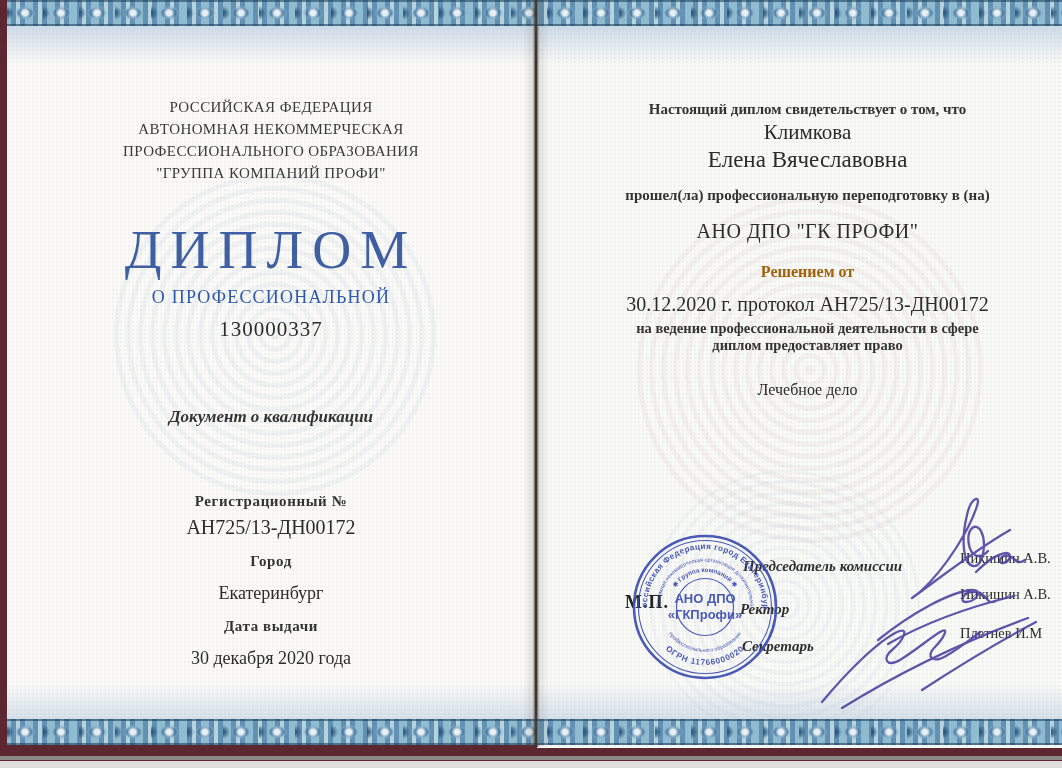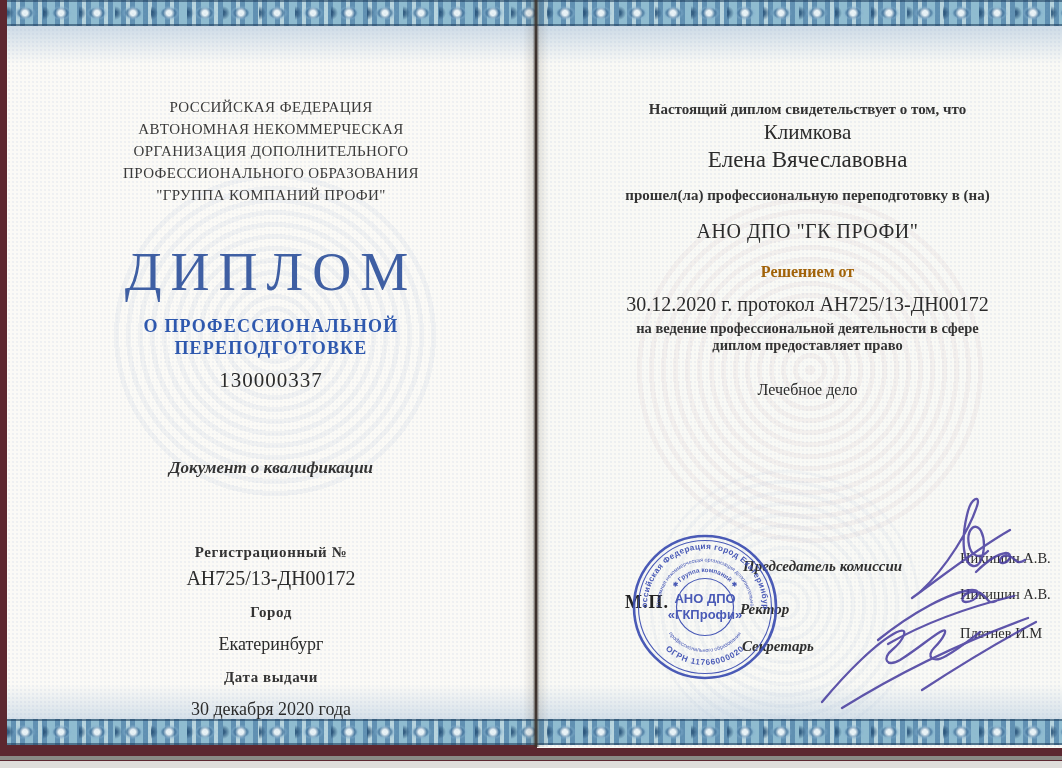--- a/index.html
+++ b/index.html
@@ -59,21 +59,21 @@
   .spine{position:absolute;left:523px;top:0;width:26px;height:747px;
     background:linear-gradient(90deg, rgba(0,0,0,0) 0%, rgba(95,85,72,0.16) 38%,
       rgba(58,50,44,0.9) 48%, rgba(58,50,44,0.9) 52%, rgba(95,85,72,0.14) 62%, rgba(0,0,0,0) 100%);}
 
   
   .lp-inner{position:relative;height:100%;text-align:center;}
   .org{margin:0 auto;padding-top:96px;font-size:15px;line-height:22px;
     letter-spacing:0.4px;color:#3a3a3a;font-weight:500;}
   .diploma-title{margin-top:38px;font-size:54px;line-height:56px;letter-spacing:9px;
     color:#3f5fa3;font-weight:500;}
-  .diploma-sub{margin-top:15px;font-size:18px;line-height:22px;font-weight:bold;
+  .diploma-sub{margin-top:8px;font-size:18px;line-height:22px;font-weight:normal;
     letter-spacing:1.2px;color:#2e58ae;}
   .blank-no{margin-top:8px;font-size:21px;line-height:26px;color:#2b2b2b;letter-spacing:1px;}
   .qual-note{margin-top:64px;font-size:17px;line-height:22px;font-style:italic;font-weight:600;color:#333;}
   .reg-label{margin-top:62px;font-size:15px;line-height:22px;font-weight:bold;color:#333;letter-spacing:0.6px;}
   .reg-val{margin-top:1px;font-size:20px;line-height:28px;}
   .small-label{margin-top:9px;font-size:15px;line-height:22px;font-weight:bold;color:#333;letter-spacing:0.6px;}
   .small-val{margin-top:8px;font-size:18px;line-height:26px;}
 
   
   .rp-inner{position:relative;height:100%;text-align:center;}
@@ -119,28 +119,26 @@
   <div class="g-strip g-top"></div>
   <div class="g-strip g-bottom"></div>
   <div class="band band-top"></div>
   <div class="band band-bottom"></div>
 
   <div class="page page-left" style="background:none">
     <div class="lp-inner">
       <div class="org">
         <div>РОССИЙСКАЯ ФЕДЕРАЦИЯ</div>
         <div>АВТОНОМНАЯ НЕКОММЕРЧЕСКАЯ</div>
-        <div>ОРГАНИЗАЦИЯ ДОПОЛНИТЕЛЬНОГО</div>
         <div>ПРОФЕССИОНАЛЬНОГО ОБРАЗОВАНИЯ</div>
         <div>"ГРУППА КОМПАНИЙ ПРОФИ"</div>
       </div>
       <div class="diploma-title">ДИПЛОМ</div>
       <div class="diploma-sub">
         <div>О ПРОФЕССИОНАЛЬНОЙ</div>
-        <div>ПЕРЕПОДГОТОВКЕ</div>
       </div>
       <div class="blank-no">130000337</div>
       <div class="qual-note">Документ о квалификации</div>
       <div class="reg-label">Регистрационный №</div>
       <div class="reg-val">АН725/13-ДН00172</div>
       <div class="small-label">Город</div>
       <div class="small-val">Екатеринбург</div>
       <div class="small-label">Дата выдачи</div>
       <div class="small-val">30 декабря 2020 года</div>
     </div>

